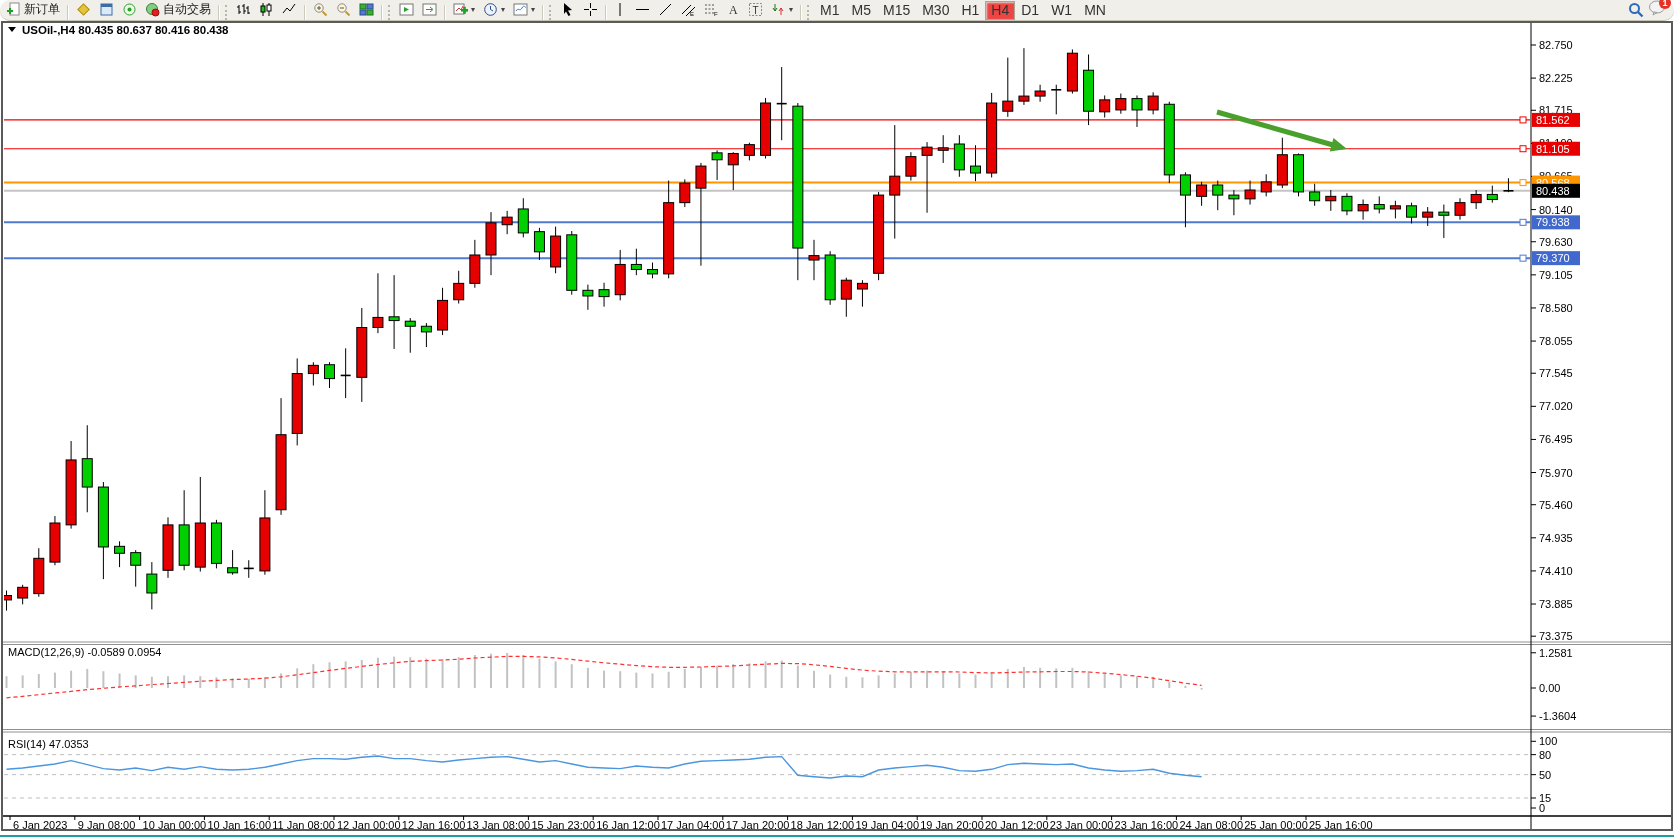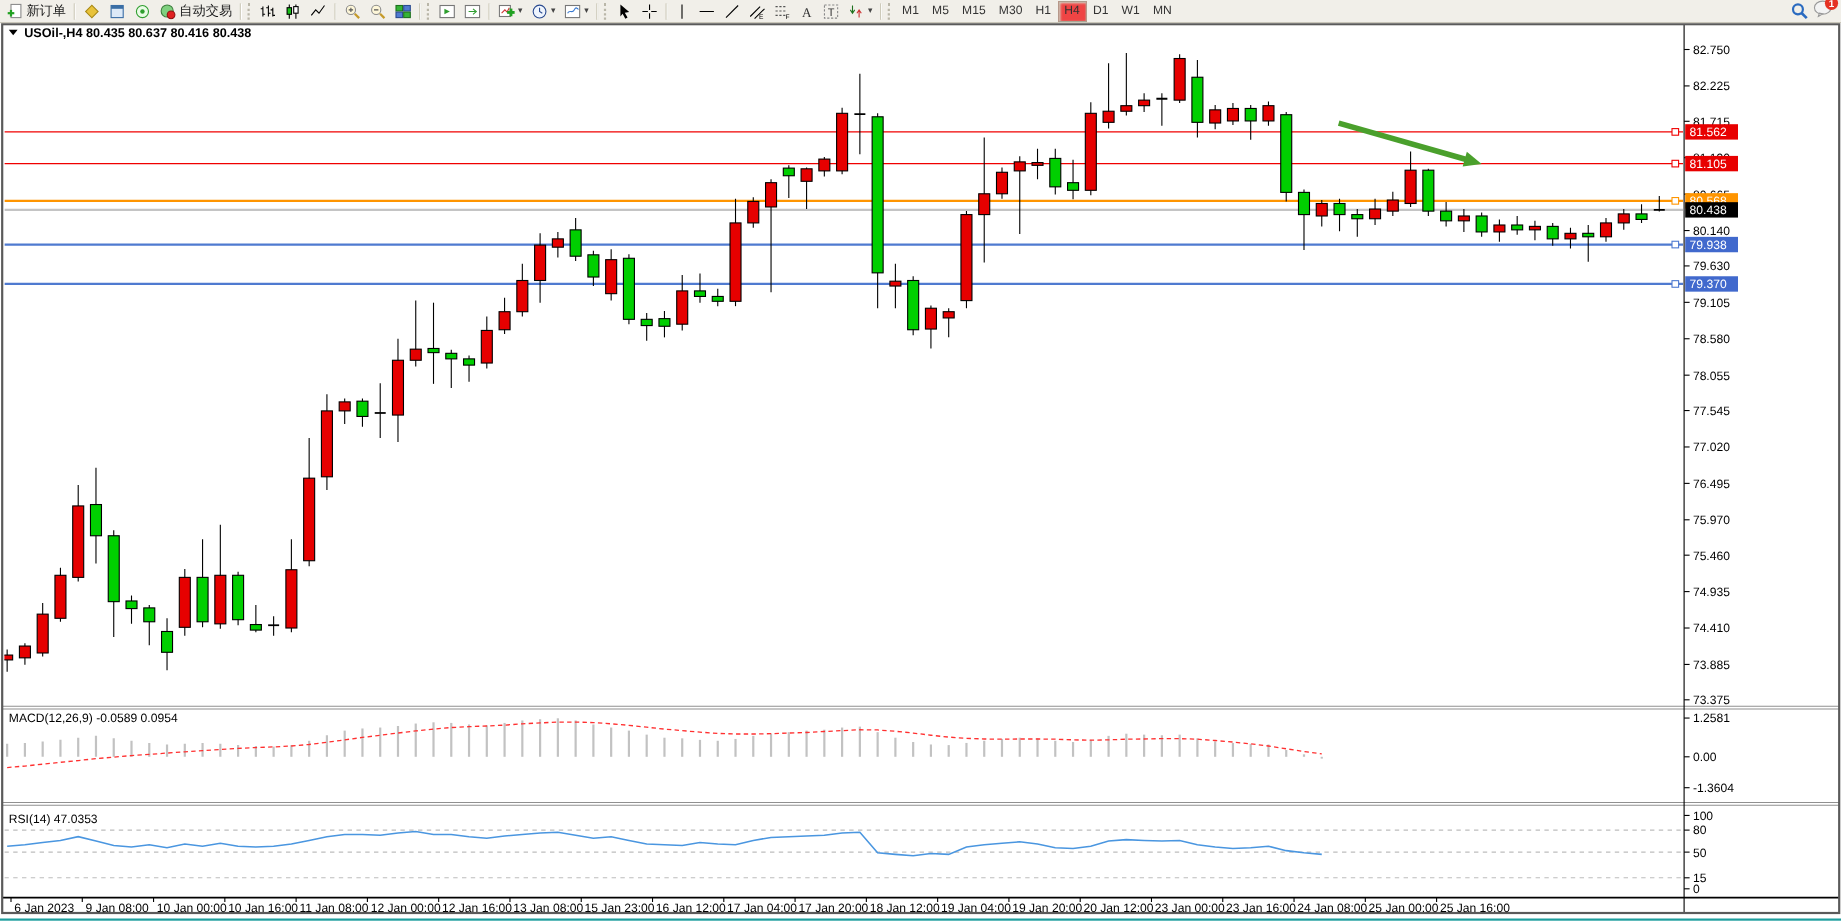--- a/index.html
+++ b/index.html
@@ -1,27 +1,27 @@
 <!DOCTYPE html>
 <html><head>
 <meta charset="utf-8">
 <style>
   html,body{margin:0;padding:0;}
   body{width:1674px;height:840px;position:relative;overflow:hidden;background:#fff;
        font-family:"Liberation Sans",sans-serif;}
   
   .toolbar{position:absolute;top:0;left:0;width:1674px;height:21px;background:#f1efe9;
-           border-bottom:1px solid #c9c6b9;display:flex;align-items:center;padding:0 2px;
-           box-sizing:border-box;z-index:5;}
+           border-bottom:1px solid #c9c6b9;display:flex;align-items:flex-end;padding:0 2px;
+           box-sizing:border-box;z-index:5;border-radius:10px;}
   .tbtn{height:19px;display:flex;align-items:center;gap:3px;padding:0 3px;border:1px solid transparent;
         font-size:12px;color:#1a1a1a;white-space:nowrap;cursor:default;}
   .tbtn svg{display:block}
   .sep{width:1px;height:15px;background:#cdcaba;border-right:1px solid #fff;margin:0 3px;}
   .grip{width:3px;height:15px;border-left:2px dotted #b9b6a8;margin:0 2px;}
-  .tf{font-size:11px;color:#333;padding:0 5px;height:17px;line-height:17px;border:1px solid transparent;}
+  .tf{font-size:14px;color:#333;padding:0 5px;height:17px;line-height:17px;border:1px solid transparent;}
   .tf.active{background:#ef4444;border:1px solid #a9a594;box-shadow:inset 1px 1px 2px #d8d5c6;}
   .caret{font-size:8px;color:#444;line-height:1;}
   .spacer{flex:1}
   .chatwrap{position:relative;margin-right:6px;}
   .badge{position:absolute;top:-2px;right:-5px;background:#e53224;color:#fff;font-size:9px;
          width:12px;height:12px;border-radius:50%;text-align:center;line-height:12px;font-weight:bold;}
   
   #chartsvg{position:absolute;top:0;left:0;z-index:1;}
   
   .bottomstrip{position:absolute;left:0;top:832px;width:1674px;height:8px;background:#fff;z-index:4;}

